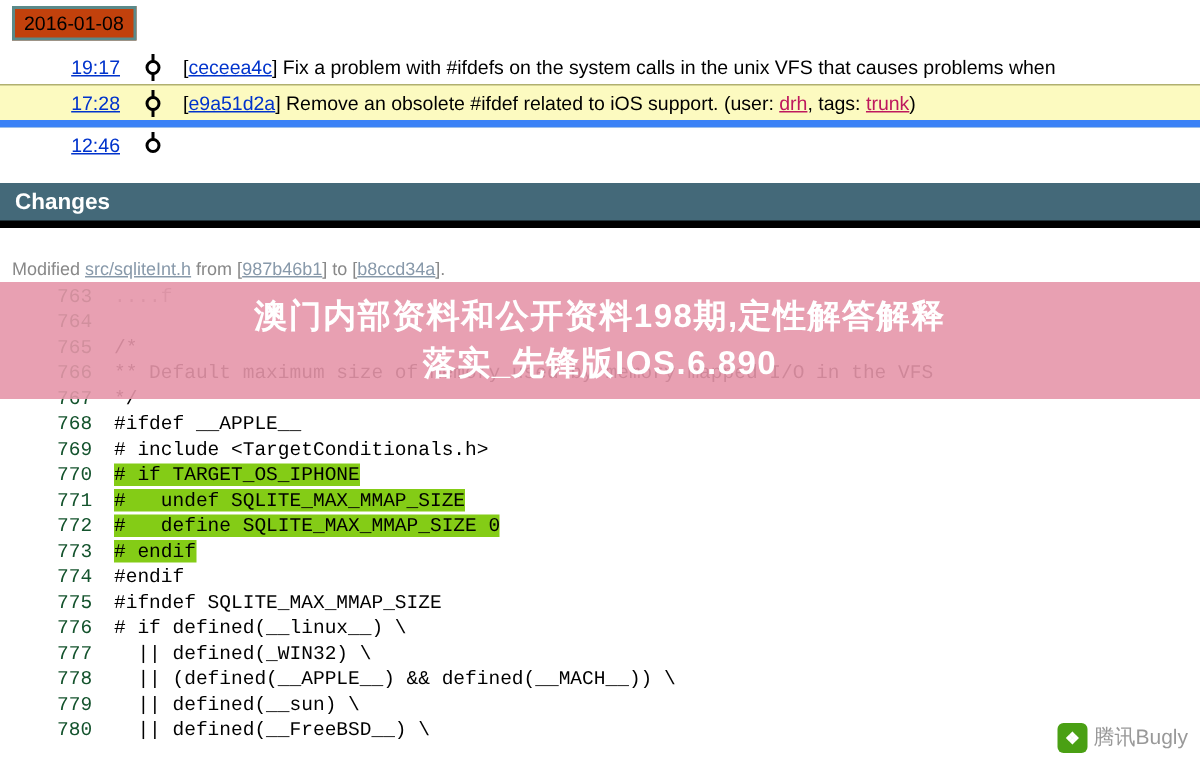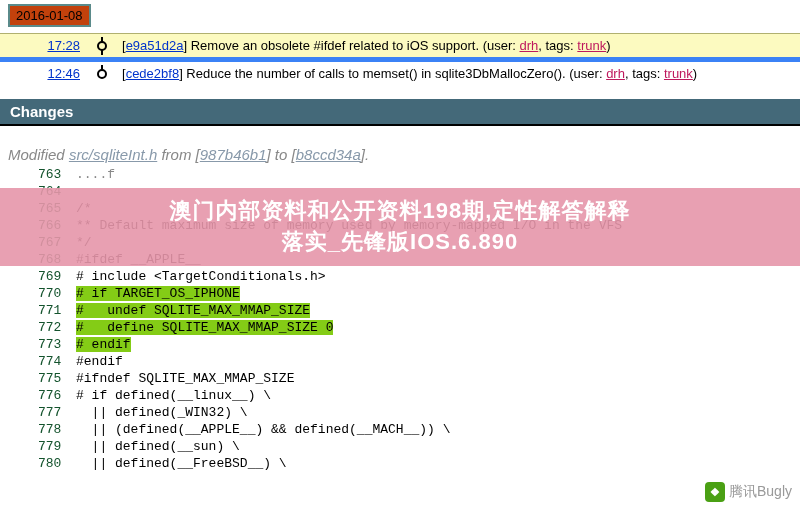--- a/index.html
+++ b/index.html
@@ -10,56 +10,63 @@
 .row { display: flex; align-items: center; padding: 4px 0; font-size: 13px; position: relative; min-height: 22px; }
 .row.hl { background: #fcfac0; border-top: 1px solid #b0b070; border-bottom: 5px solid #3b82f6; }
 .time { width: 90px; text-align: right; padding-right: 10px; color: #0033cc; text-decoration: underline; }
 .graph { width: 24px; position: relative; display: flex; align-items: center; justify-content: center; }
 .line { position: absolute; top: -4px; bottom: -4px; left: 50%; width: 2px; background: #000; transform: translateX(-50%); }
 .line.top-only { bottom: 50%; }
 .dot { width: 10px; height: 10px; border: 2px solid #000; border-radius: 50%; background: #fff; z-index: 1; }
 .row.hl .dot { background: #fcfac0; }
 .msg { flex: 1; padding-left: 8px; white-space: nowrap; overflow: hidden; }
 .hash { color: #0033cc; text-decoration: underline; }
-.section-bar { background: #446979; color: #fff; font-weight: bold; padding: 4px 10px; font-size: 15px; margin-top: 14px; border-bottom: 2px solid #000000; }
-.modified { margin: 20px 0 4px 8px; color: #888; font-size: 15px; font-style: italic; }
+.section-bar { background: #446979; color: #fff; font-weight: bold; padding: 4px 10px; font-size: 15px; margin-top: 14px; border-bottom: 5px solid #000000; }
+.modified { margin: 20px 0 4px 8px; color: #888; font-size: 12px; }
 .modified a { color: #8899aa; }
 .code { font-family: "Courier New", monospace; font-size: 13px; margin-left: 38px; line-height: 1.3; white-space: pre; position: relative; }
 .cl { display: flex; min-height: 17px; }
 .ln { color: #14532d; width: 38px; text-align: left; padding-right: 8px; user-select: none; flex-shrink: 0; }
 .ct { flex: 1; }
 .del { background: #84cc16; display: inline; }
 .ctx { color: #888; }
 .overlay { position: absolute; top: 188px; left: 0; right: 0; background: rgba(230,150,170,0.9); color: #fff; text-align: center; padding: 8px 10px; font-size: 22px; font-weight: bold; letter-spacing: 1px; line-height: 1.4; }
 .wm { position: absolute; right: 8px; bottom: 6px; display: flex; align-items: center; gap: 4px; font-size: 14px; color: #999; }
 .wm-icon { width: 20px; height: 20px; border-radius: 4px; background: #4aa014; display: inline-flex; align-items: center; justify-content: center; font-size: 11px; color: #fff; font-weight: bold; }
 </style>
 </head>
 <body>
 
 
 
 <div class="date-badge"><span>2016-01-08</span></div>
 
 <div class="timeline" id="timeline">
+    <div class="row">
+      <a class="time">19:17</a>
+      <div class="graph">
+        <div class="line"></div>
+        <div class="dot"></div>
+      </div>
+      <div class="msg">[<span class="hash">ceceea4c</span>] Fix a problem with #ifdefs on the system calls in the unix VFS that causes problems when</div>
+    </div>
     <div class="row hl">
       <a class="time">17:28</a>
       <div class="graph">
         <div class="line"></div>
         <div class="dot"></div>
       </div>
       <div class="msg">[<span class="hash">e9a51d2a</span>] Remove an obsolete #ifdef related to iOS support. (user: <a>drh</a>, tags: <a>trunk</a>)</div>
     </div>
     <div class="row">
       <a class="time">12:46</a>
       <div class="graph">
         <div class="line top-only"></div>
         <div class="dot"></div>
       </div>
-      <div class="msg">[<span class="hash">cede2bf8</span>] Reduce the number of calls to memset() in sqlite3DbMallocZero(). (user: <a>drh</a>, tags: <a>trunk</a>)</div>
     </div>
   </div>
 
 <div class="section-bar"><span>Changes</span></div>
 
 <div class="modified">
   <span>Modified </span><a>src/sqliteInt.h</a><span> from [</span><a>987b46b1</a><span>] to [</span><a>b8ccd34a</a><span>].</span>
 </div>
 
 <div class="code" id="code"><div class="cl"><span class="ln">763</span><span class="ct"><span class="ctx">....f</span></span></div><div class="cl"><span class="ln">764</span><span class="ct"></span></div><div class="cl"><span class="ln">765</span><span class="ct">/*</span></div><div class="cl"><span class="ln">766</span><span class="ct">** Default maximum size of memory used by memory-mapped I/O in the VFS</span></div><div class="cl"><span class="ln">767</span><span class="ct">*/</span></div><div class="cl"><span class="ln">768</span><span class="ct">#ifdef __APPLE__</span></div><div class="cl"><span class="ln">769</span><span class="ct"># include &lt;TargetConditionals.h&gt;</span></div><div class="cl"><span class="ln">770</span><span class="ct"><span class="del"># if TARGET_OS_IPHONE</span></span></div><div class="cl"><span class="ln">771</span><span class="ct"><span class="del">#   undef SQLITE_MAX_MMAP_SIZE</span></span></div><div class="cl"><span class="ln">772</span><span class="ct"><span class="del">#   define SQLITE_MAX_MMAP_SIZE 0</span></span></div><div class="cl"><span class="ln">773</span><span class="ct"><span class="del"># endif</span></span></div><div class="cl"><span class="ln">774</span><span class="ct">#endif</span></div><div class="cl"><span class="ln">775</span><span class="ct">#ifndef SQLITE_MAX_MMAP_SIZE</span></div><div class="cl"><span class="ln">776</span><span class="ct"># if defined(__linux__) \</span></div><div class="cl"><span class="ln">777</span><span class="ct">  || defined(_WIN32) \</span></div><div class="cl"><span class="ln">778</span><span class="ct">  || (defined(__APPLE__) &amp;&amp; defined(__MACH__)) \</span></div><div class="cl"><span class="ln">779</span><span class="ct">  || defined(__sun) \</span></div><div class="cl"><span class="ln">780</span><span class="ct">  || defined(__FreeBSD__) \</span></div></div>

